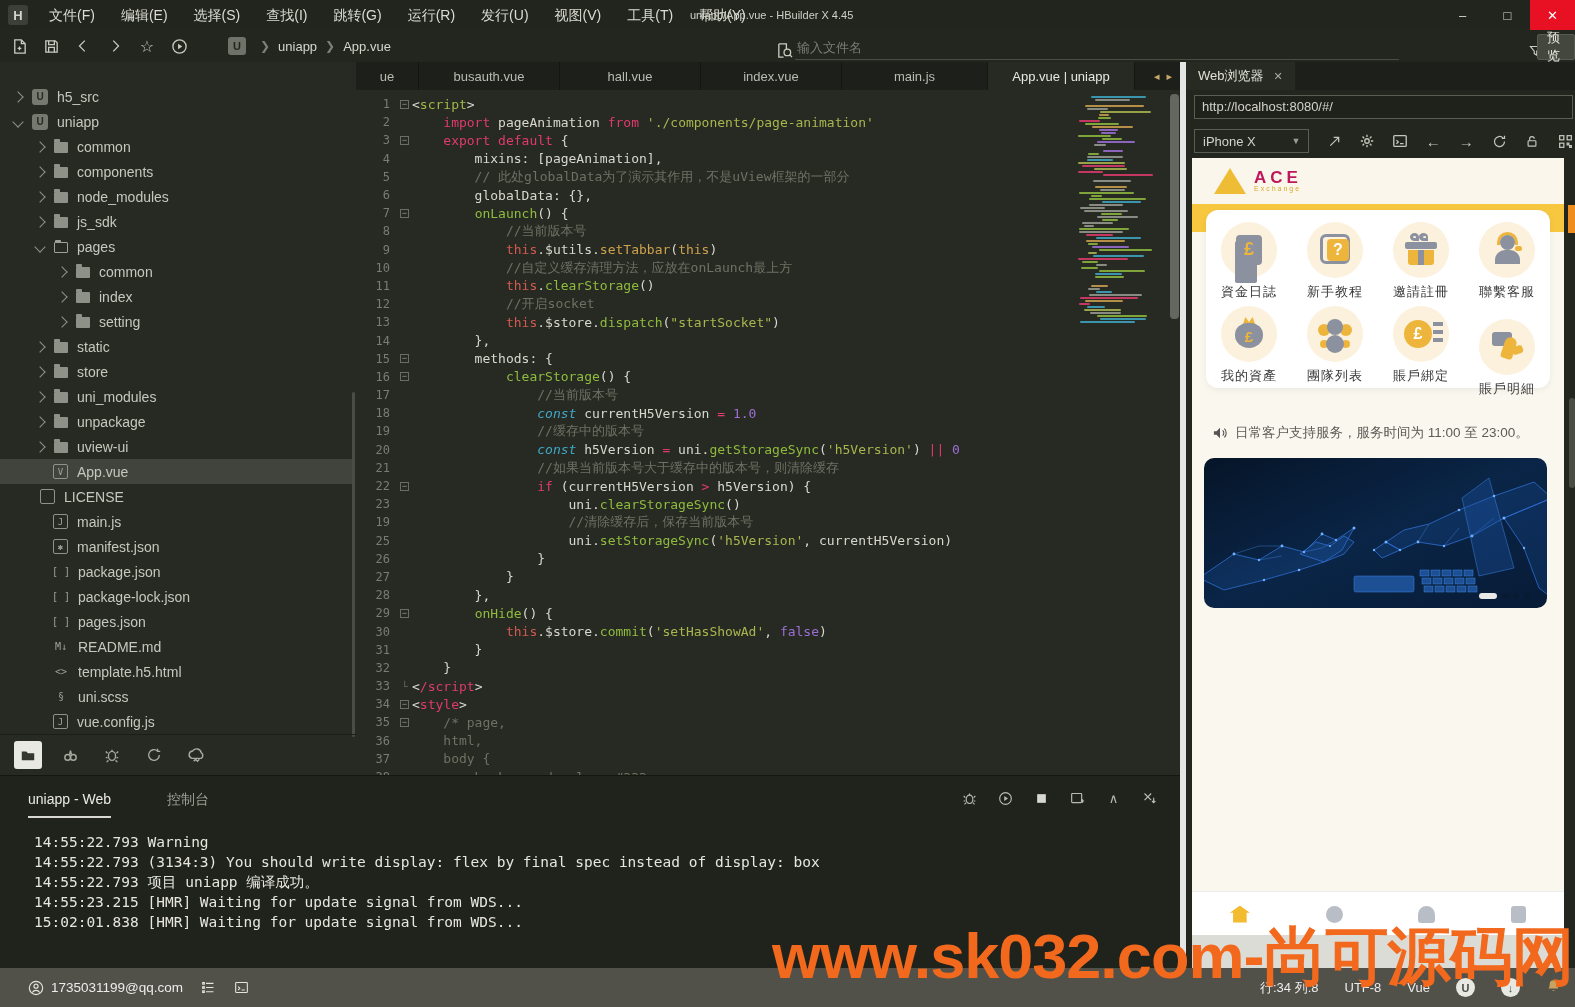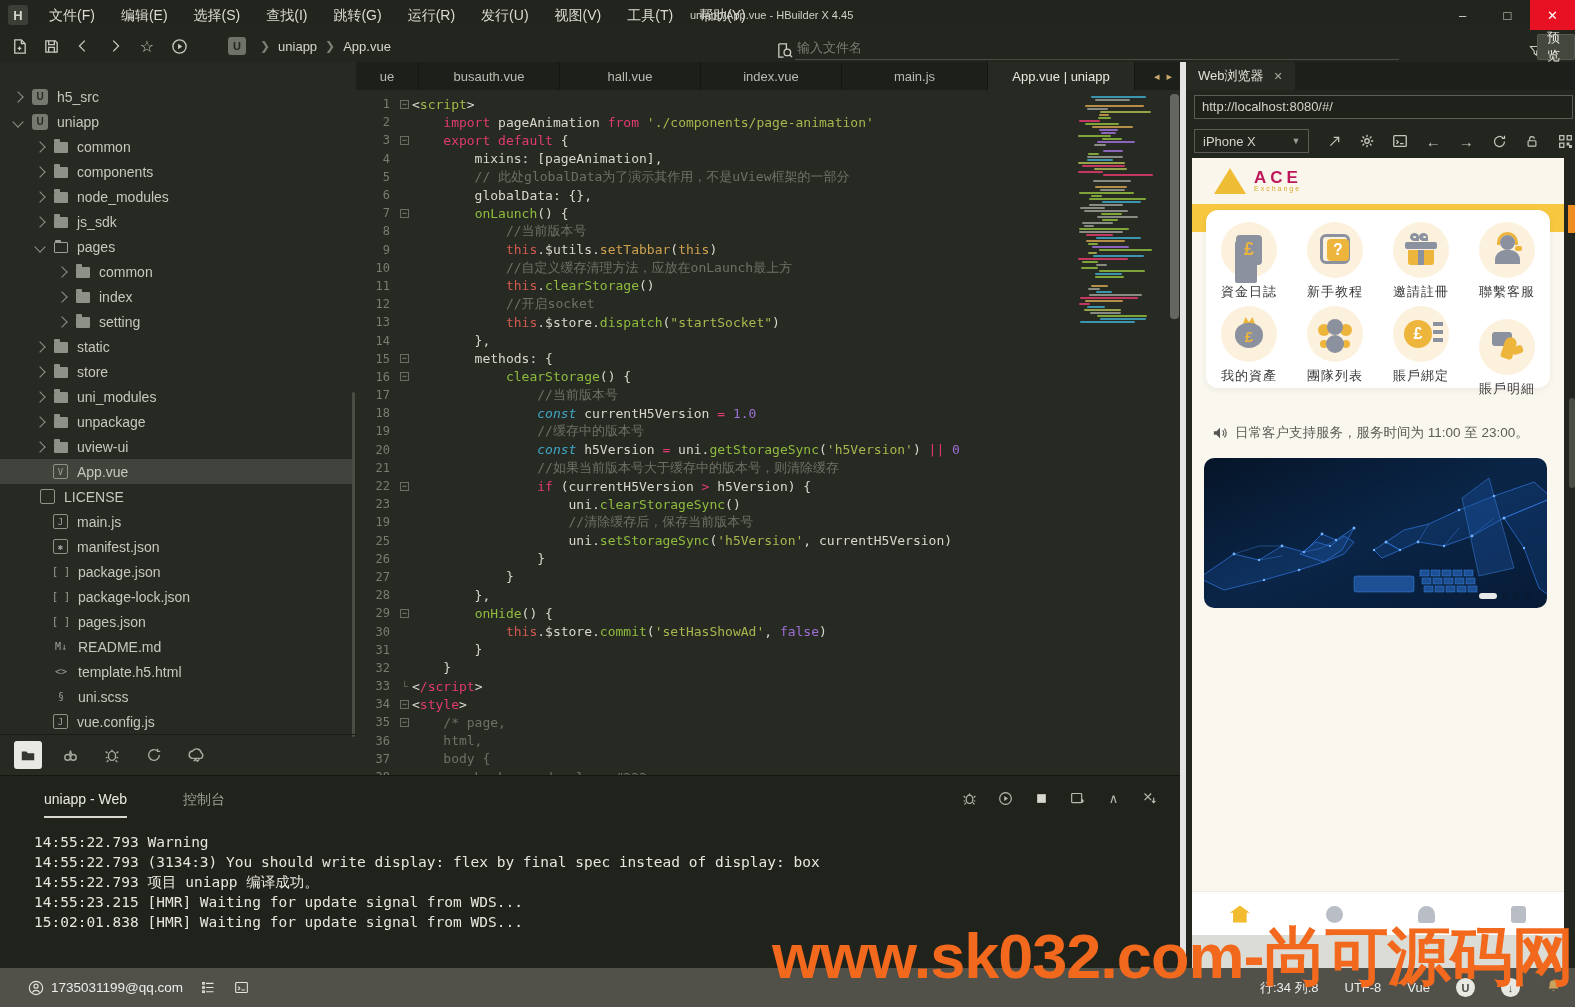--- a/index.html
+++ b/index.html
@@ -133,21 +133,21 @@
   #ph-dots{position:absolute;right:12px;bottom:9px;display:flex;align-items:center;}
   #ph-dots .pill{width:18px;height:6px;border-radius:3px;background:#e9e9e9;margin-right:5px;}
   #ph-dots .dot{width:6px;height:6px;border-radius:50%;background:rgba(10,25,45,.55);margin-right:5px;}
   #ph-tabbar{position:absolute;left:0;top:733px;width:372px;height:44px;background:#fff;border-top:1px solid #ececec;display:flex;justify-content:space-around;align-items:center;}
   .ph-home{width:20px;height:17px;background:#f3bb2f;clip-path:polygon(50% 0,100% 42%,84% 42%,84% 100%,16% 100%,16% 42%,0 42%);}
   .ph-g1{width:17px;height:17px;border-radius:50%;background:#b9bdc6;}
   .ph-g2{width:15px;height:17px;background:#b9bdc6;border-radius:3px;}
   .ph-g3{width:17px;height:17px;background:#b9bdc6;border-radius:50% 50% 3px 3px;}
   
   #console{position:absolute;left:0;top:775px;width:1180px;height:193px;background:#20231c;border-top:1px solid #15170f;}
-  #ctabs{display:flex;align-items:flex-end;height:42px;padding-left:44px;}
+  #ctabs{display:flex;align-items:flex-end;height:42px;padding-left:28px;}
   .ctab{font-size:14px;color:#9a9d93;margin-right:56px;padding-bottom:9px;}
   .ctab.active{color:#eaeae2;border-bottom:2px solid #d8d8d0;}
   #cicons{position:absolute;right:22px;top:14px;display:flex;align-items:center;color:#b9bbb1;}
   #cicons .ci{margin-left:19px;display:flex;align-items:center;justify-content:center;width:17px;height:17px;font-size:13px;}
   #cicons svg{stroke:#b9bbb1;fill:none;stroke-width:1.4;}
   #clog{padding:14px 0 0 34px;}
   .cline{font-family:"DejaVu Sans Mono",monospace;font-size:14.5px;color:#e6e6de;line-height:20px;white-space:pre;}
   
   #statusbar{position:absolute;left:0;top:968px;width:1575px;height:39px;background:#515149;display:flex;align-items:center;color:#ececе4;}
   #statusbar .acct{display:flex;align-items:center;color:#ececec;font-size:13.5px;margin-left:28px;}

